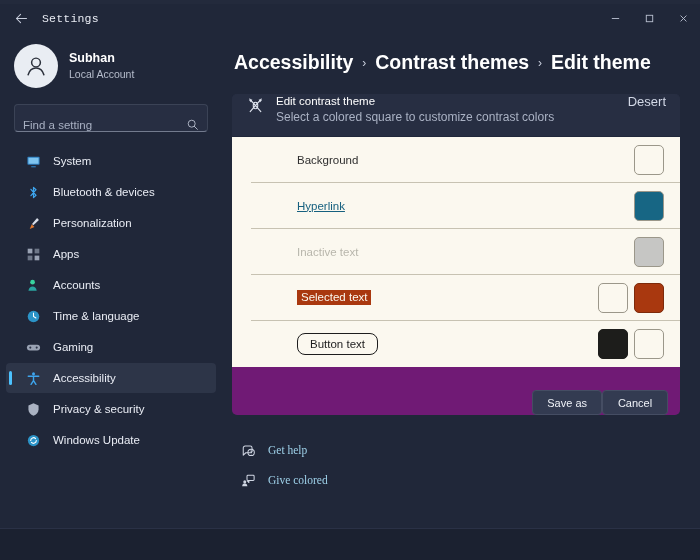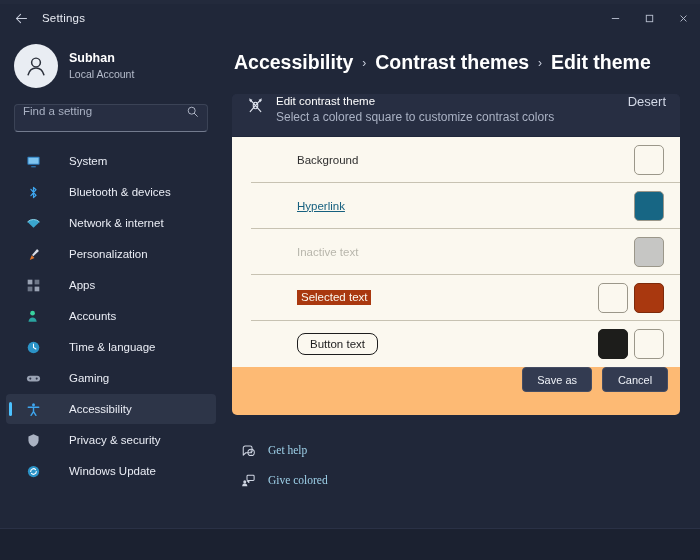--- a/index.html
+++ b/index.html
@@ -52,20 +52,21 @@
     justify-content: center;
     border-radius: 4px;
     color: #c8cedd;
   }
   .back-btn svg { display: block; }
   .titlebar-title {
     font-size: 11.5px;
     color: #e7eaf2;
     margin-left: 6px;
     letter-spacing: .2px;
+    font-family: Liberation Mono, monospace;
   }
   .win-controls {
     margin-left: auto;
     display: flex;
     height: 28px;
   }
   .win-btn {
     width: 34px; height: 28px;
     display: flex;
     align-items: center;
@@ -113,21 +114,21 @@
 
   .search-wrap {
     margin: 10px 14px 0 14px;
     height: 28px;
     background: #272e42;
     border: 1px solid #3b4356;
     border-bottom: 1px solid #6e7punk;
     border-bottom-color: #737b8e;
     border-radius: 4px;
     display: flex;
-    align-items: flex-start;
+    align-items: flex-end;
     padding: 0 8px;
   }
   .search-input {
     flex: 1;
     background: transparent;
     border: none;
     outline: none;
     color: #d7dce8;
     font-size: 11.5px;
     font-family: "Liberation Sans", sans-serif;
@@ -137,21 +138,20 @@
 
   .nav { margin-top: 14px; }
   .nav-item {
     position: relative;
     height: 30px;
     margin: 1px 6px;
     border-radius: 4px;
     display: flex;
     align-items: center;
     padding-left: 18px;
-    gap: 16px;
   }
   .nav-item.active { background: #2d3548; }
   .nav-item.active::before {
     content: "";
     position: absolute;
     left: 3px; top: 8px;
     width: 3px; height: 14px;
     border-radius: 2px;
     background: #4cc2ff;
   }
@@ -284,26 +284,25 @@
   }
   .swatch {
     width: 30px; height: 30px;
     border-radius: 5px;
     border: 1px solid #9b978a;
   }
 
   
   .card-foot {
     height: 48px;
-    background: #fdba74;
-    display: flex;
-    align-items: flex-start;
+    background: #701a75;
+    display: flex;
+    align-items: flex-end;
     justify-content: flex-end;
     padding-right: 12px;
-    gap: 10px;
   }
   .btn {
     min-width: 66px;
     height: 25px;
     padding: 0 14px;
     border-radius: 4px;
     background: #333b51;
     border: 1px solid #454d63;
     color: #eef1f7;
     font-size: 11px;
@@ -422,29 +421,20 @@
 
       <div class="nav-item">
         <span class="nav-ico">
           <svg width="15" height="15" viewBox="0 0 16 16">
               <path d="M5.3 4.6 10.7 11 8 13.4V2.6L10.7 5 5.3 11.4" fill="none" stroke="#3ea6ef" stroke-width="1.3" stroke-linejoin="round" stroke-linecap="round"></path>
             </svg>
         </span>
         <span class="nav-label">Bluetooth &amp; devices</span>
       </div>
 
-      <div class="nav-item">
-        <span class="nav-ico">
-          <svg width="15" height="15" viewBox="0 0 16 16">
-              <path d="M1.6 6.3A9.2 9.2 0 0 1 14.4 6.3L8 12.4Z" fill="#3aa6cf"></path>
-              <path d="M1.6 6.3A9.2 9.2 0 0 1 14.4 6.3" fill="none" stroke="#8fd7ee" stroke-width="1"></path>
-            </svg>
-        </span>
-        <span class="nav-label">Network &amp; internet</span>
-      </div>
 
       <div class="nav-item">
         <span class="nav-ico">
           <svg width="15" height="15" viewBox="0 0 16 16">
               <path d="M11.8 2.2 6.4 8.4l1.4 1.4 6-5.6Z" fill="#d8dde8"></path>
               <path d="M6.1 8.7 4 13.9l5-2.2Z" fill="#e0762c"></path>
             </svg>
         </span>
         <span class="nav-label">Personalization</span>
       </div>

